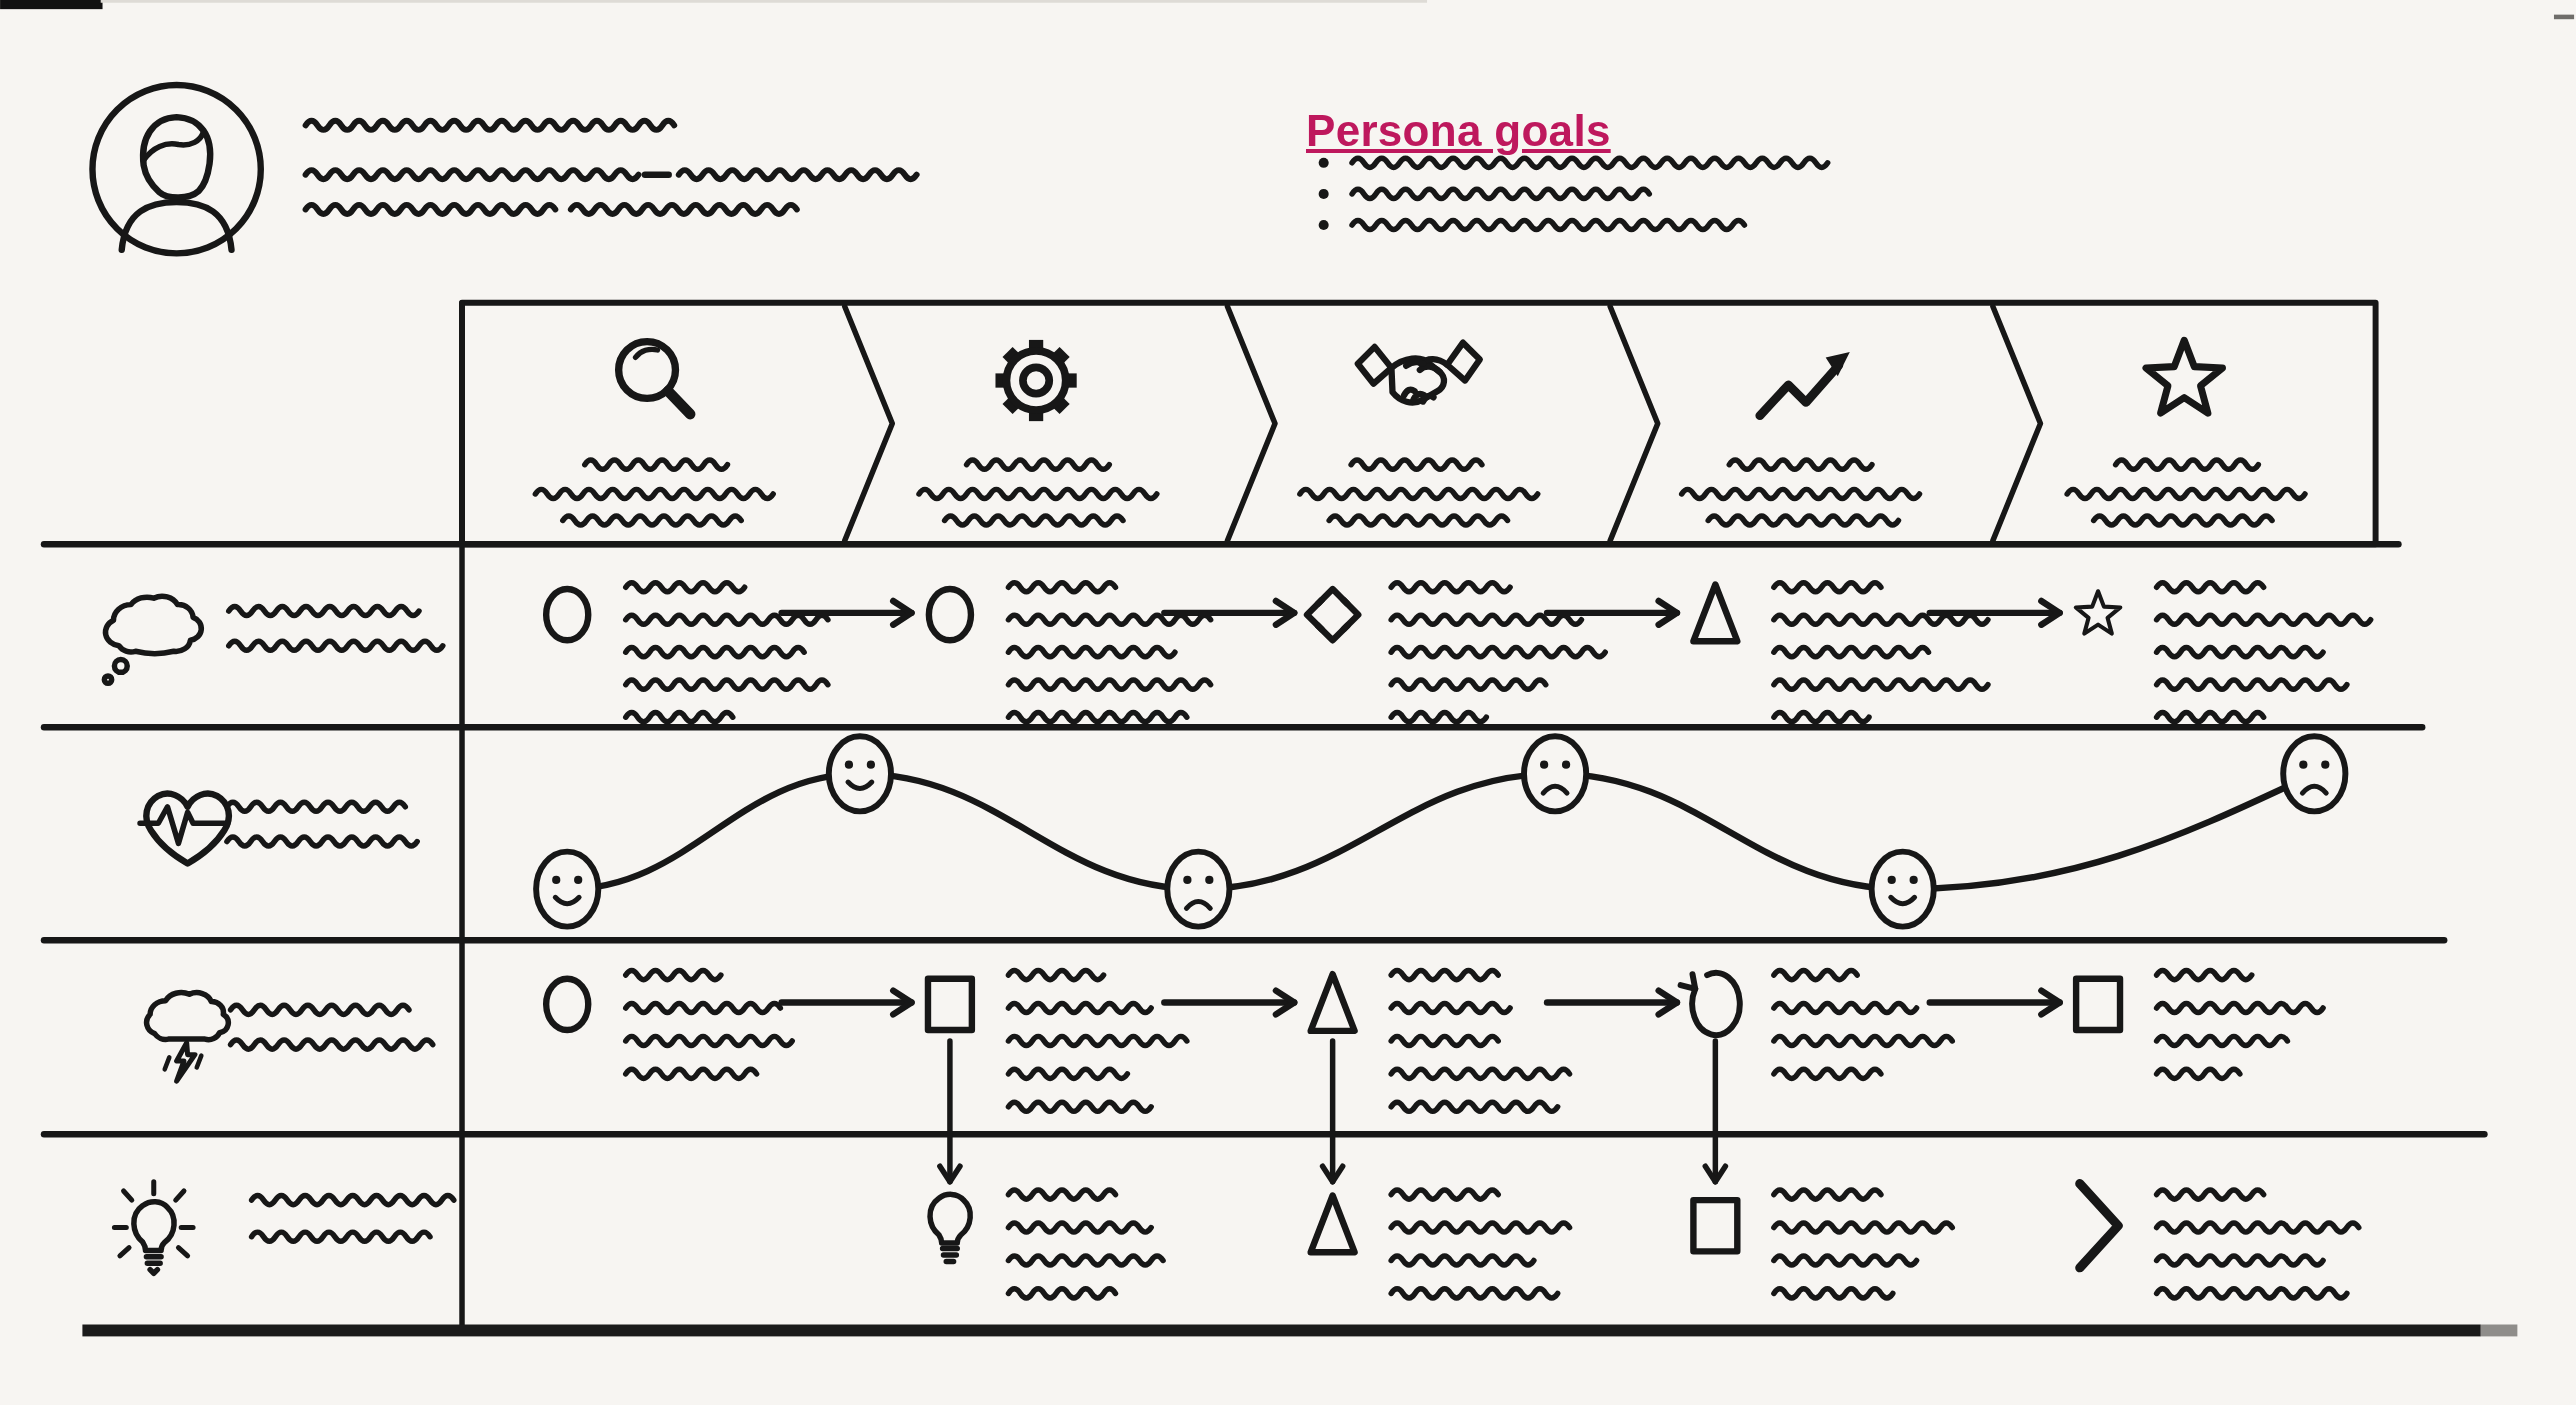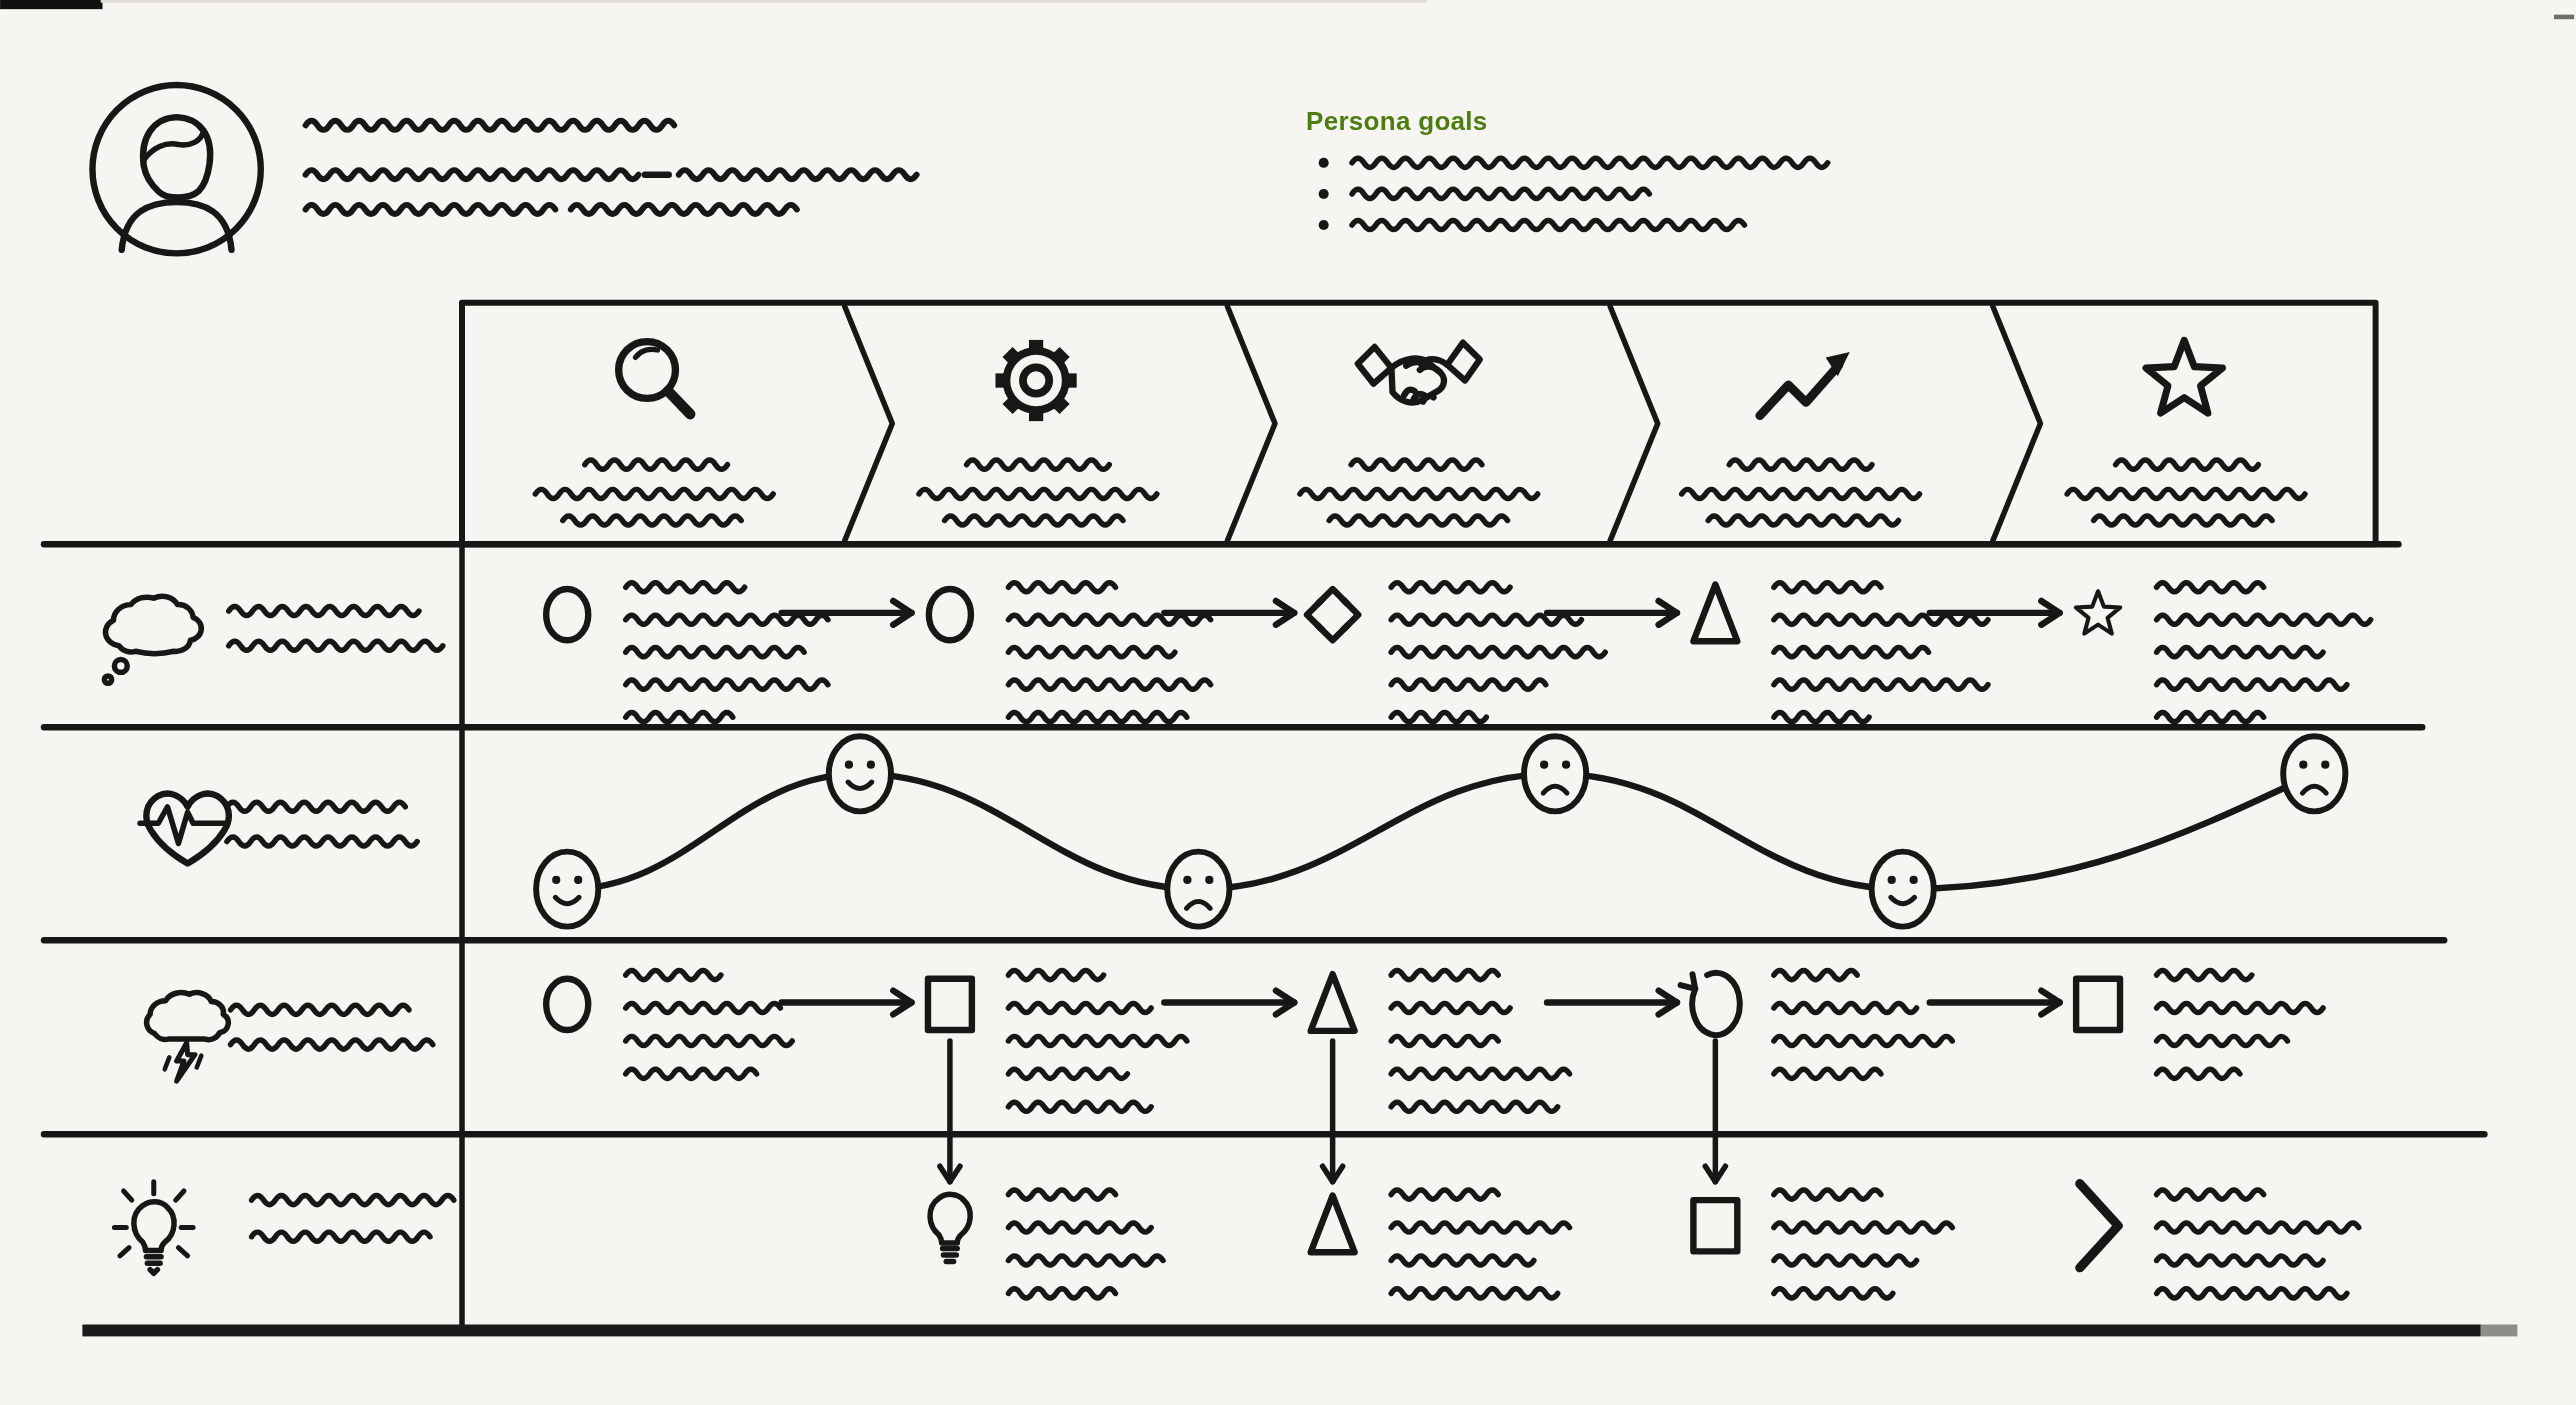--- a/index.html
+++ b/index.html
@@ -1,22 +1,22 @@
 <!DOCTYPE html>
 <html style="font-size:14.6px"><head>
 <meta charset="utf-8">
 <style>
   html,body{margin:0;padding:0;}
   body{width:2576px;height:1405px;background:#f7f5f2;overflow:hidden;
        font-family:"Liberation Sans",sans-serif;}
   .canvas{position:relative;width:2576px;height:1405px;background:#f7f5f2;}
   #art{position:absolute;left:0;top:0;width:2576px;height:1405px;
        fill:none;stroke:#171717;stroke-width:6.5;stroke-linecap:round;stroke-linejoin:round;}
-  .goals-title{position:absolute;left:1306px;top:106px;font-size:26px;font-weight:600;
-       color:#4d7c0f;letter-spacing:0.3px;}
+  .goals-title{position:absolute;left:1306px;top:106px;font-size:44px;font-weight:600;
+       color:#be185d;letter-spacing:0.3px;text-decoration:underline;}
 </style>
 </head>
 <body>
 
 <div class="canvas">
   <svg id="art" viewBox="0 0 2816 1536">
     <defs>
       <g id="i-avatar">
         <circle cx="0" cy="0" r="92" stroke-width="7"></circle>
         <path stroke-width="7" d="M-36,-4 C-40,-34 -26,-56 0,-57 C26,-56 40,-36 36,-6 C34,8 30,18 24,24 C14,33 -10,33 -19,25 C-28,17 -34,8 -36,-4 Z"></path>

